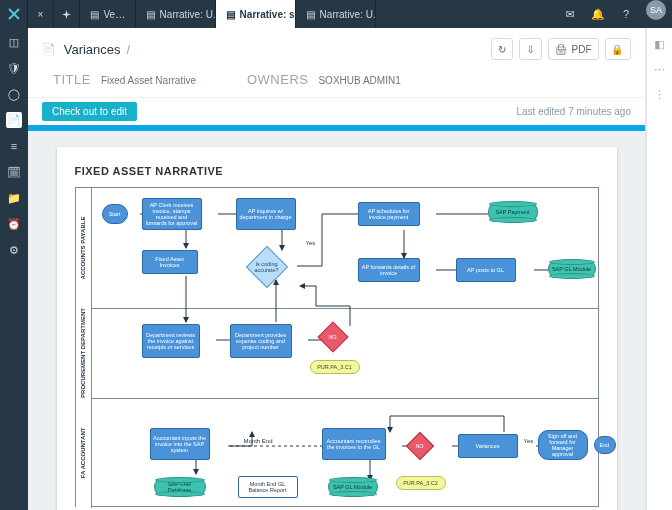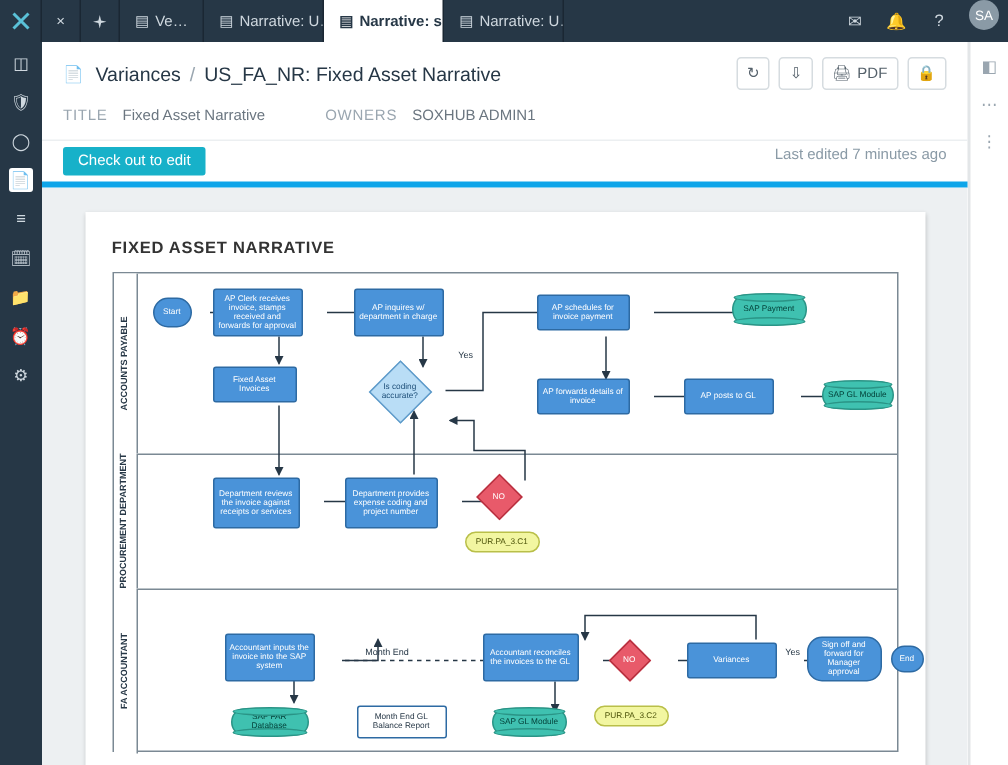--- a/index.html
+++ b/index.html
@@ -18,22 +18,22 @@
 .leftnav .nic { width:16px; height:16px; display:flex; align-items:center; justify-content:center; border-radius:2px;}
 .leftnav .nic.active { background:#fff; color:#263746; }
 .rightrail { width:26px; border-left:1px solid #e3e6e8; display:flex; flex-direction:column; align-items:center; padding-top:10px; gap:12px; color:#9aa6b0;}
 .main { flex:1; display:flex; flex-direction:column; border-right:1px solid #e3e6e8;}
 .hdr { display:flex; align-items:center; padding:10px 14px 6px; gap:8px;}
 .crumb { font-size:13px; color:#263746; display:flex; gap:6px; align-items:center;}
 .crumb .sep { color:#9aa6b0;}
 .hdr .actions { margin-left:auto; display:flex; gap:6px;}
 .btn { border:1px solid #d6dce0; background:#fff; border-radius:3px; height:22px; min-width:22px; display:flex; align-items:center; justify-content:center; padding:0 6px; font-size:10px; color:#55616b; gap:4px;}
 .meta { display:flex; padding:6px 14px 10px; gap:40px; font-size:10px; color:#6b7680; border-bottom:1px solid #eceff1;}
-.meta .lbl { letter-spacing:.5px; font-size:10px; color:#9aa6b0; text-transform:uppercase; margin-right:10px;}
-.strip { display:flex; padding:4px 14px; border-bottom:4px solid #0ea5e9;}
+.meta .lbl { letter-spacing:.5px; font-size:13px; color:#9aa6b0; text-transform:uppercase; margin-right:10px;margin-left:11px;}
+.strip { display:flex; align-items:center; padding:4px 14px; border-bottom:6px solid #0ea5e9;}
 .checkout { background:#17b1c9; color:#fff; border:none; border-radius:2px; padding:4px 10px; font-size:10px;}
 .strip .edited { margin-left:auto; font-size:10px; color:#8a9aa6;}
 .doc { flex:1; background:#edf0f2; overflow:auto; padding:16px;}
 .page { background:#fff; box-shadow:0 1px 3px rgba(0,0,0,.2); width:560px; margin:0 auto; padding:14px 18px 20px;}
 .ptitle { font-weight:700; font-size:11px; letter-spacing:.5px; margin:4px 0 10px;}
 .flow { border:1px solid #7b8994; height:320px; position:relative;}
 .laneLabel { position:absolute; left:0; width:16px; border-right:1px solid #7b8994; display:flex; align-items:center; justify-content:center; font-size:6px; font-weight:700; color:#263746; background:#fff;}
 .laneLabel span { transform:rotate(-90deg); white-space:nowrap;}
 .laneLine { position:absolute; left:16px; right:0; border-top:1px solid #7b8994;}
 svg.arrows { position:absolute; left:16px; top:0; right:0; bottom:0; width:calc(100% - 16px); height:100%; }
@@ -103,21 +103,20 @@
     <div class="nic">⏰</div>
     <div class="nic">⚙</div>
   </div>
 
   <div class="main">
     <div class="hdr">
       <span>📄</span>
       <div class="crumb">
         <span>Variances</span>
         <span class="sep">/</span>
-        <span>US_FA_NR: Fixed Asset Narrative</span>
       </div>
       <div class="actions">
         <div class="btn">↻</div>
         <div class="btn">⇩</div>
         <div class="btn">🖨 <span>PDF</span></div>
         <div class="btn">🔒</div>
       </div>
     </div>
     <div class="meta">
       <div><span class="lbl">TITLE</span><span>Fixed Asset Narrative</span></div>

